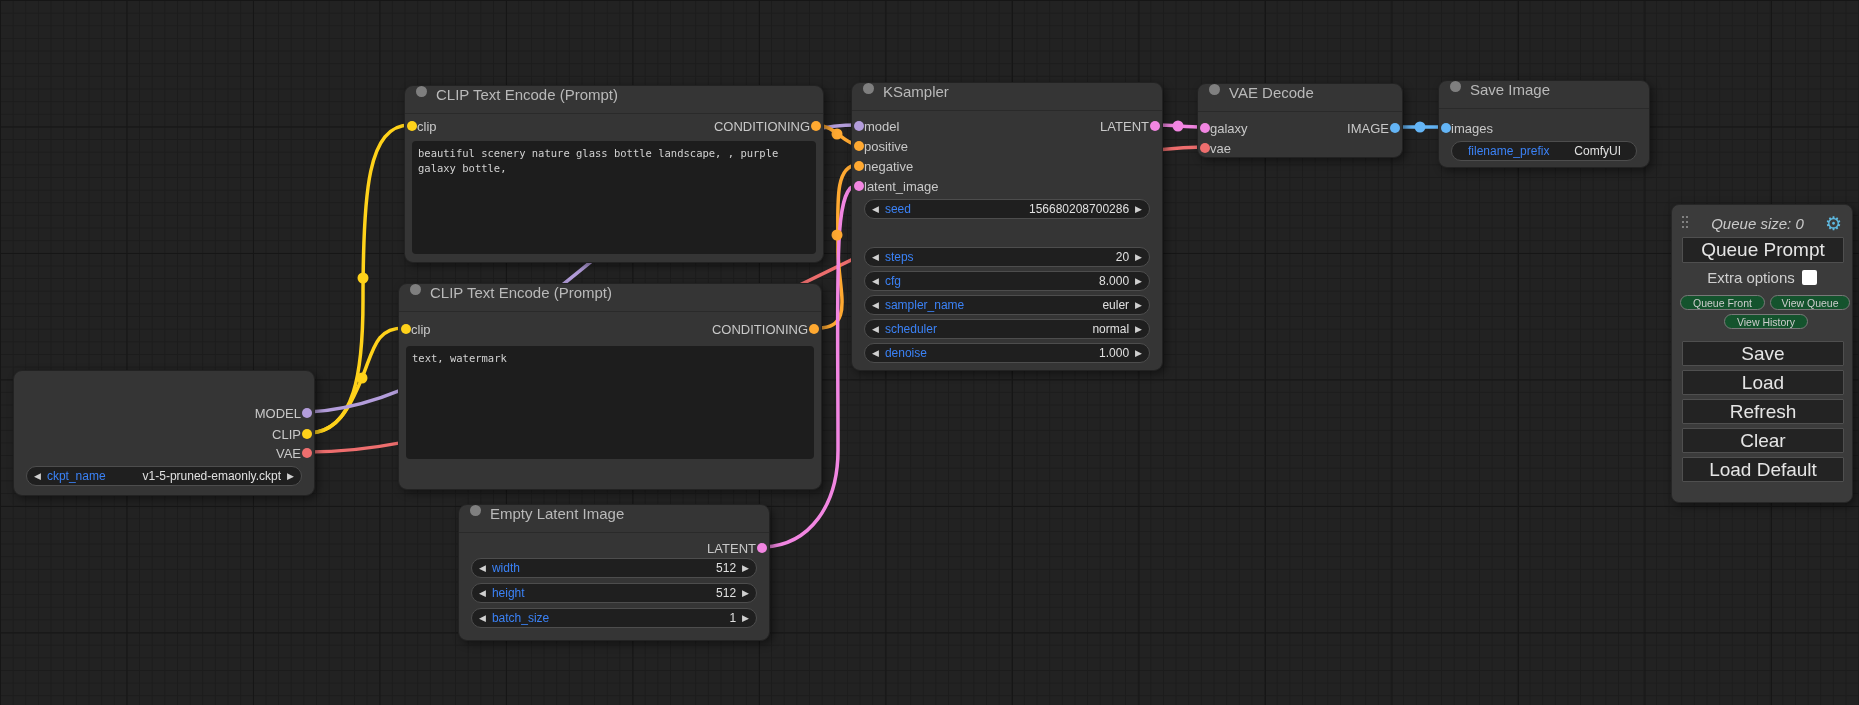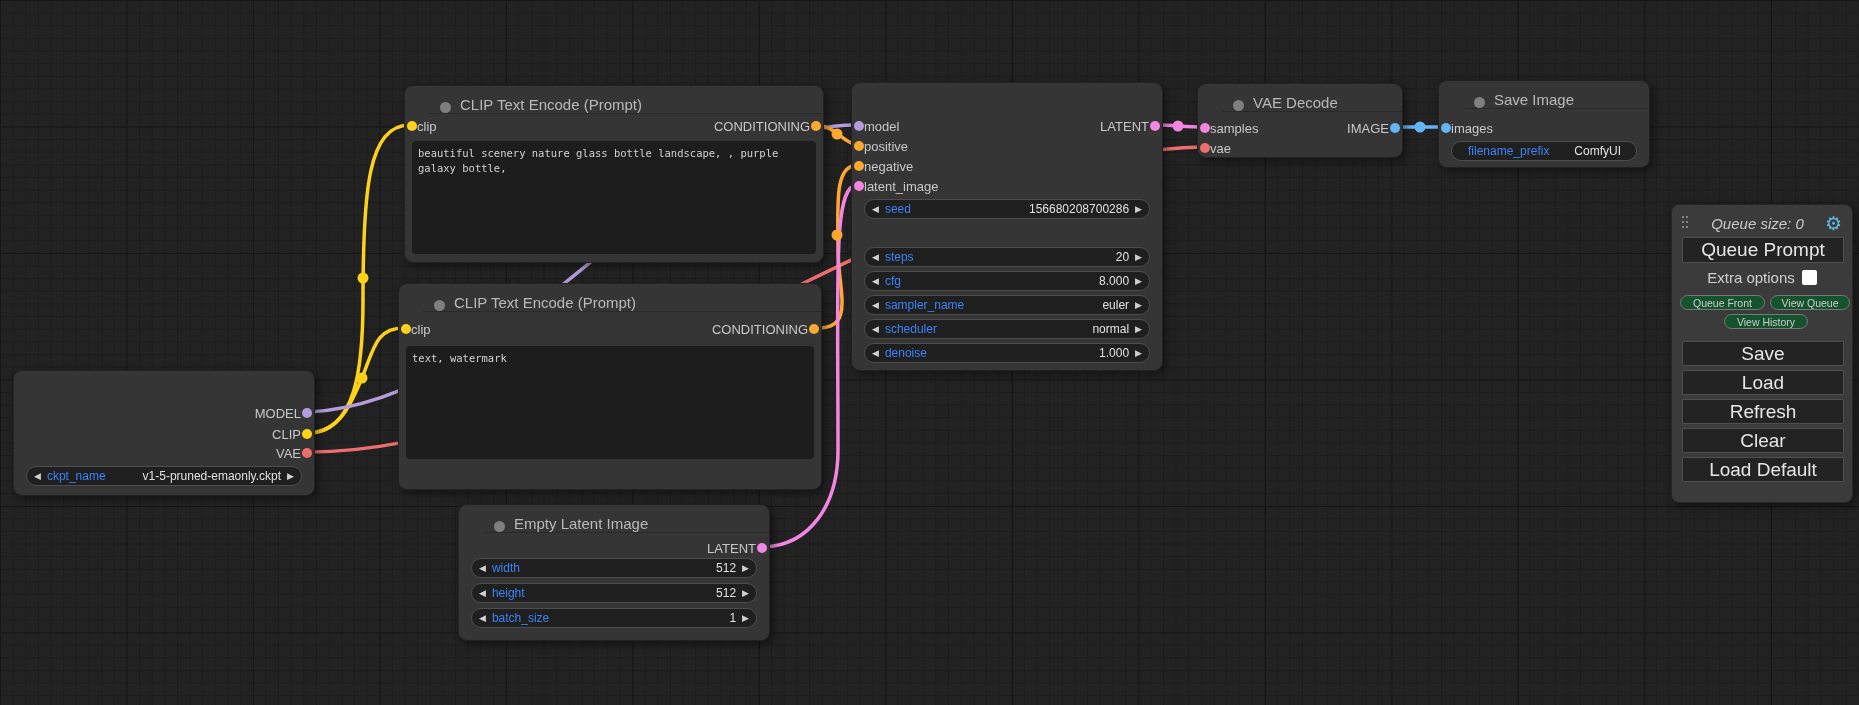--- a/index.html
+++ b/index.html
@@ -15,23 +15,23 @@
     background-size:126.5px 126.5px,126.5px 126.5px,12.65px 12.65px,12.65px 12.65px;
     position:relative; color:#c6c6c6;
   }
   #wires { position:absolute; left:0; top:0; z-index:1; }
   .node {
     position:absolute; z-index:2; background:#353535;
     border:1px solid #222; border-radius:9px;
     box-shadow:3px 3px 9px rgba(0,0,0,.45);
   }
   .node-title {
-    height:28px; display:flex; align-items:flex-end; gap:9px;
+    height:28px; display:flex; align-items:flex-start; gap:9px;
     padding-left:11px; border-bottom:1px solid #2a2a2a;
-    color:#b9b9b9; font-size:15px; white-space:nowrap;margin-left:24px;
+    color:#b9b9b9; font-size:15px; white-space:nowrap;
   }
   .title-dot { width:11px; height:11px; border-radius:50%; background:#7f7f7f; flex:0 0 auto; }
   .port { position:absolute; height:14px; display:flex; align-items:center; font-size:13px; color:#c8c8c8; white-space:nowrap; }
   .port.in  { left:12px; }
   .port.out { right:13px; }
   .pdot { position:absolute; width:10px; height:10px; border-radius:50%; z-index:3; }
   .pdot.in  { left:2px; }
   .pdot.out { right:2px; }
   .c-model{background:#B39DDB} .c-clip{background:#FFD21A} .c-vae{background:#EE6E6E}
   .c-cond{background:#FFA931} .c-latent{background:#F286E2} .c-image{background:#64B5F6}
@@ -136,20 +136,24 @@
   <span class="port out" style="top:75px">VAE</span>
   <div class="pill" style="left:12px;right:12px;top:95px">
     <span class="arr">◀</span>
     <span class="wlabel">ckpt_name</span>
     <span class="wvalue">v1-5-pruned-emaonly.ckpt</span>
     <span class="arr">▶</span>
   </div>
 </div>
 
 <div class="node" style="left:851px;top:82px;width:312px;height:289px">
+  <div class="node-title">
+    <span class="title-dot"></span>
+    <span>KSampler</span>
+  </div>
   <span class="pdot in c-model" style="top:38px"></span>
   <span class="port in" style="top:36px">model</span>
   <span class="pdot in c-cond" style="top:58px"></span>
   <span class="port in" style="top:56px">positive</span>
   <span class="pdot in c-cond" style="top:78px"></span>
   <span class="port in" style="top:76px">negative</span>
   <span class="pdot in c-latent" style="top:98px"></span>
   <span class="port in" style="top:96px">latent_image</span>
   <span class="pdot out c-latent" style="top:38px"></span>
   <span class="port out" style="top:36px">LATENT</span>
@@ -191,21 +195,21 @@
     <span class="arr">▶</span>
   </div>
 </div>
 
 <div class="node" style="left:1197px;top:83px;width:206px;height:75px">
   <div class="node-title">
     <span class="title-dot"></span>
     <span>VAE Decode</span>
   </div>
   <span class="pdot in c-latent" style="top:39px"></span>
-  <span class="port in" style="top:37px">samples</span>
+  <span class="port in" style="top:37px">galaxy</span>
   <span class="pdot in c-vae" style="top:59px"></span>
   <span class="port in" style="top:57px">vae</span>
   <span class="pdot out c-image" style="top:39px"></span>
   <span class="port out" style="top:37px">IMAGE</span>
 </div>
 
 <div class="node" style="left:1438px;top:80px;width:212px;height:88px">
   <div class="node-title">
     <span class="title-dot"></span>
     <span>Save Image</span>

